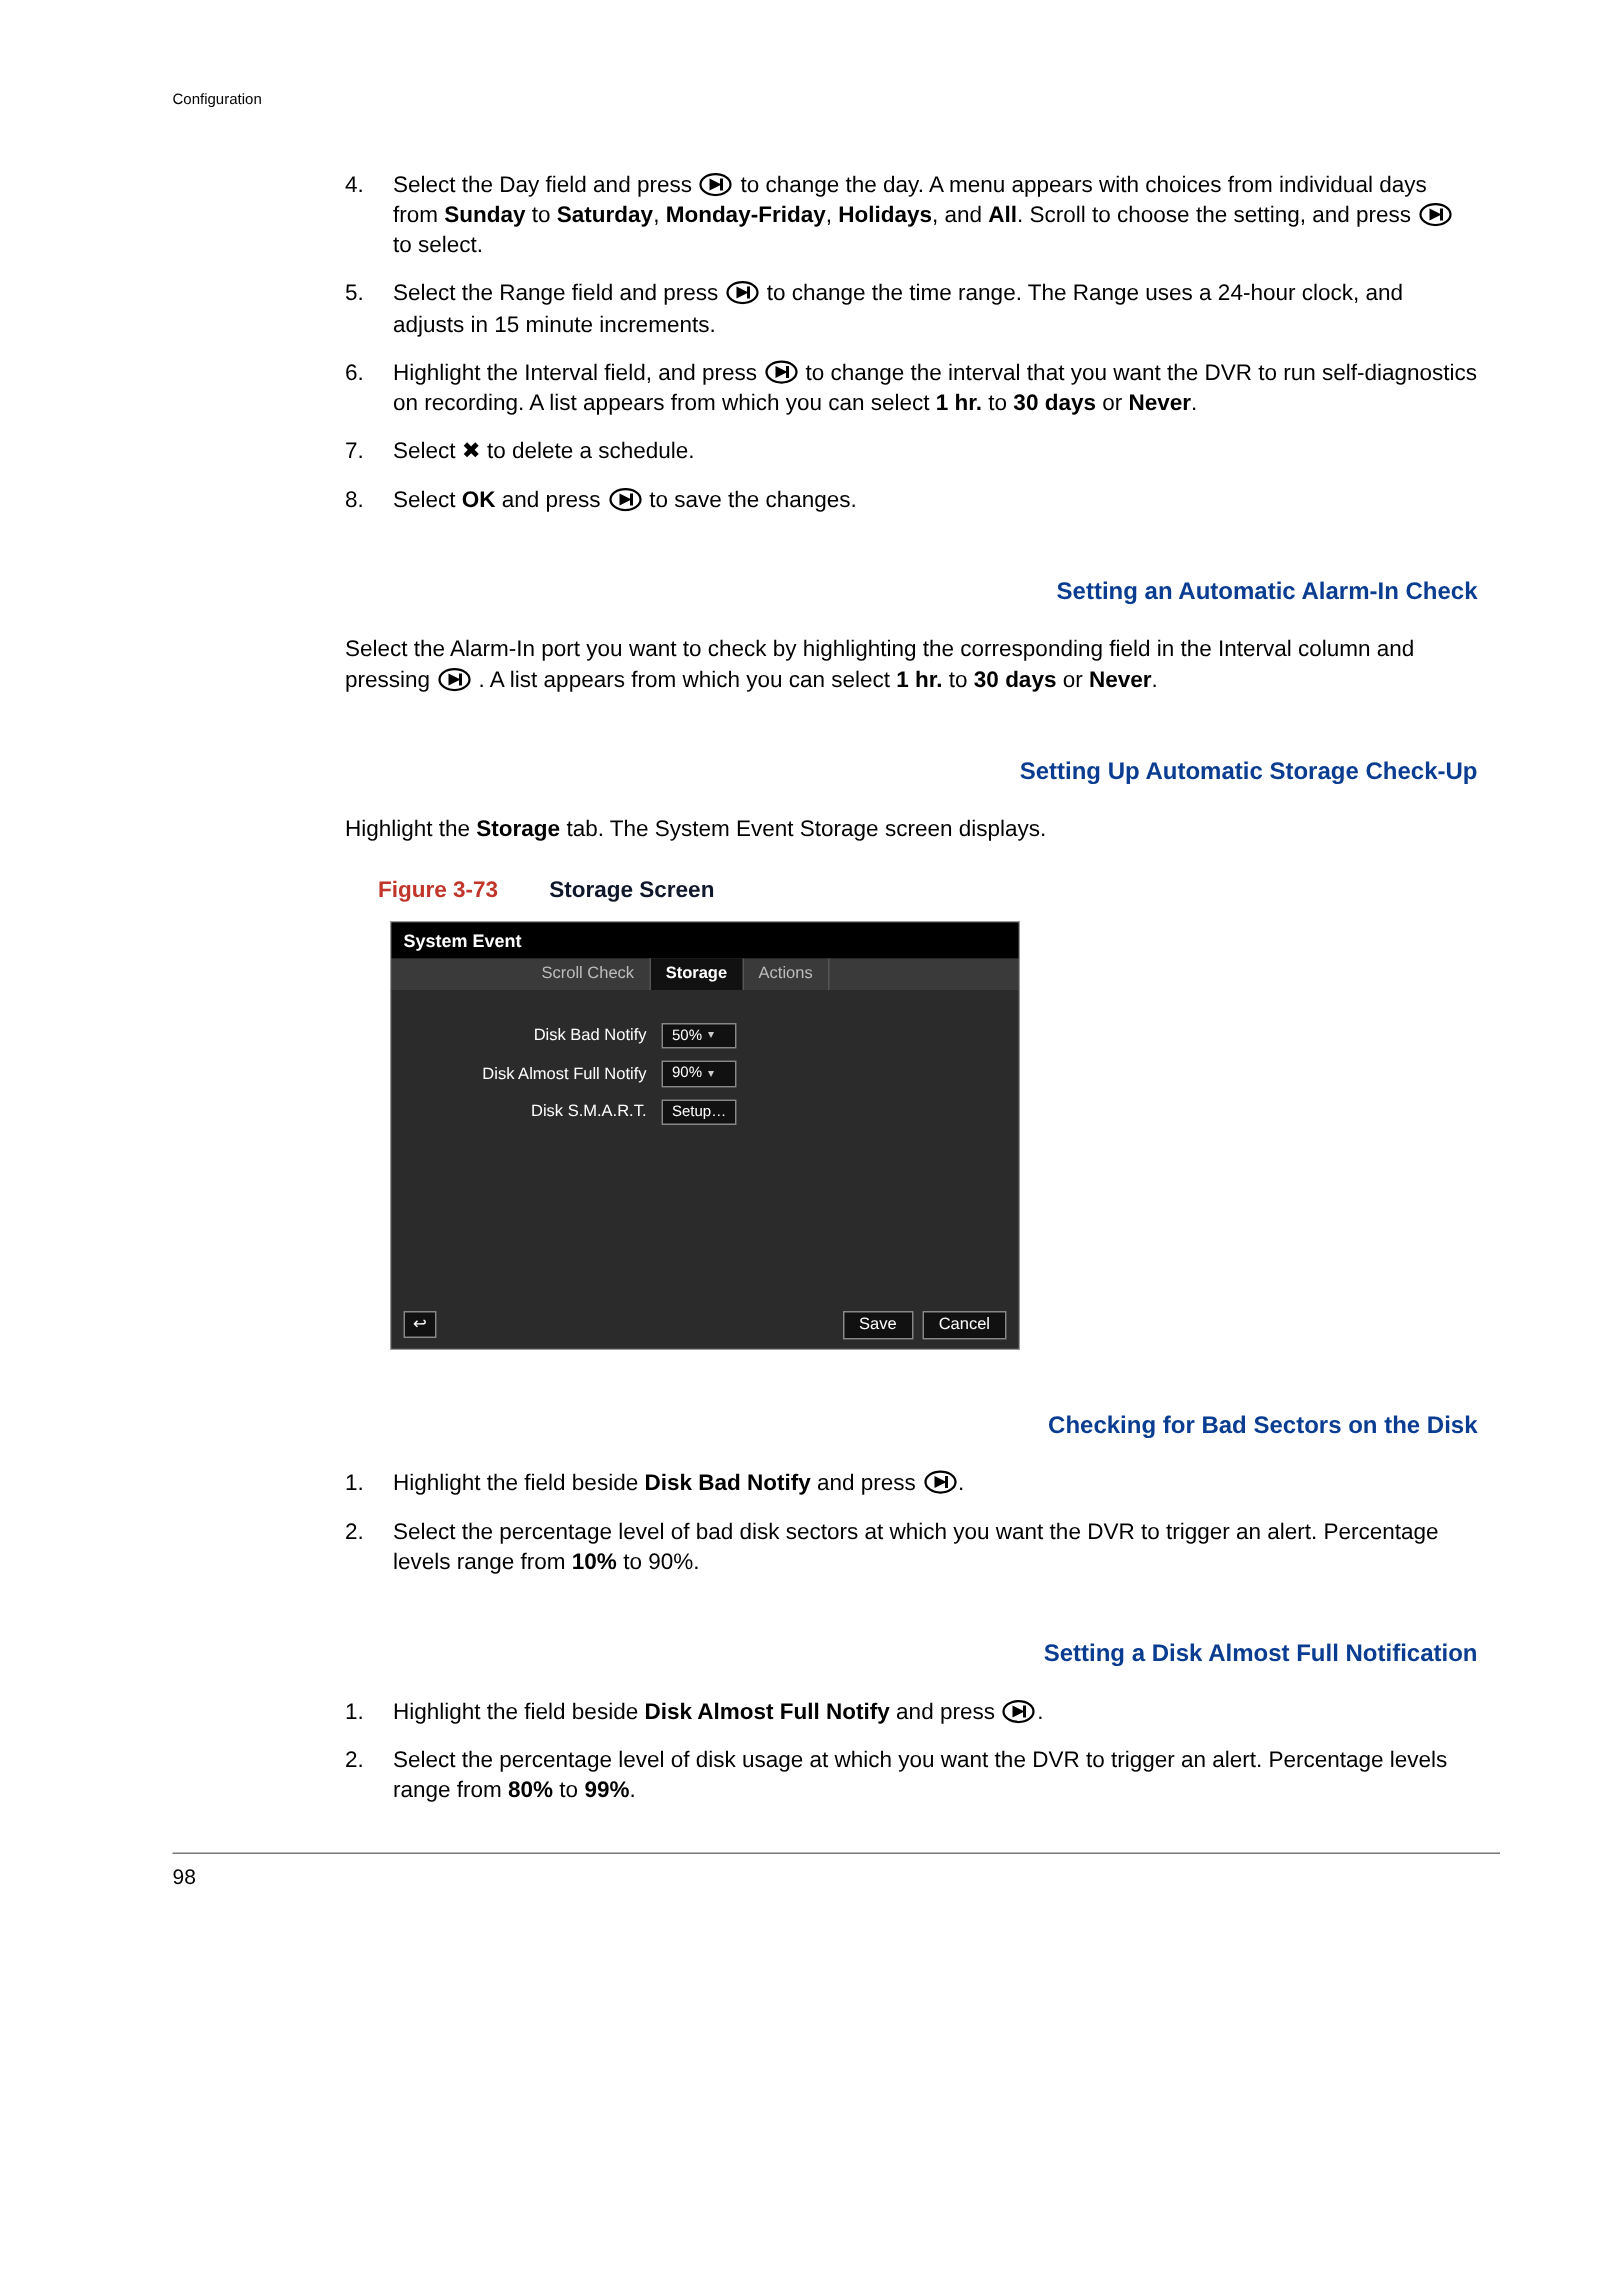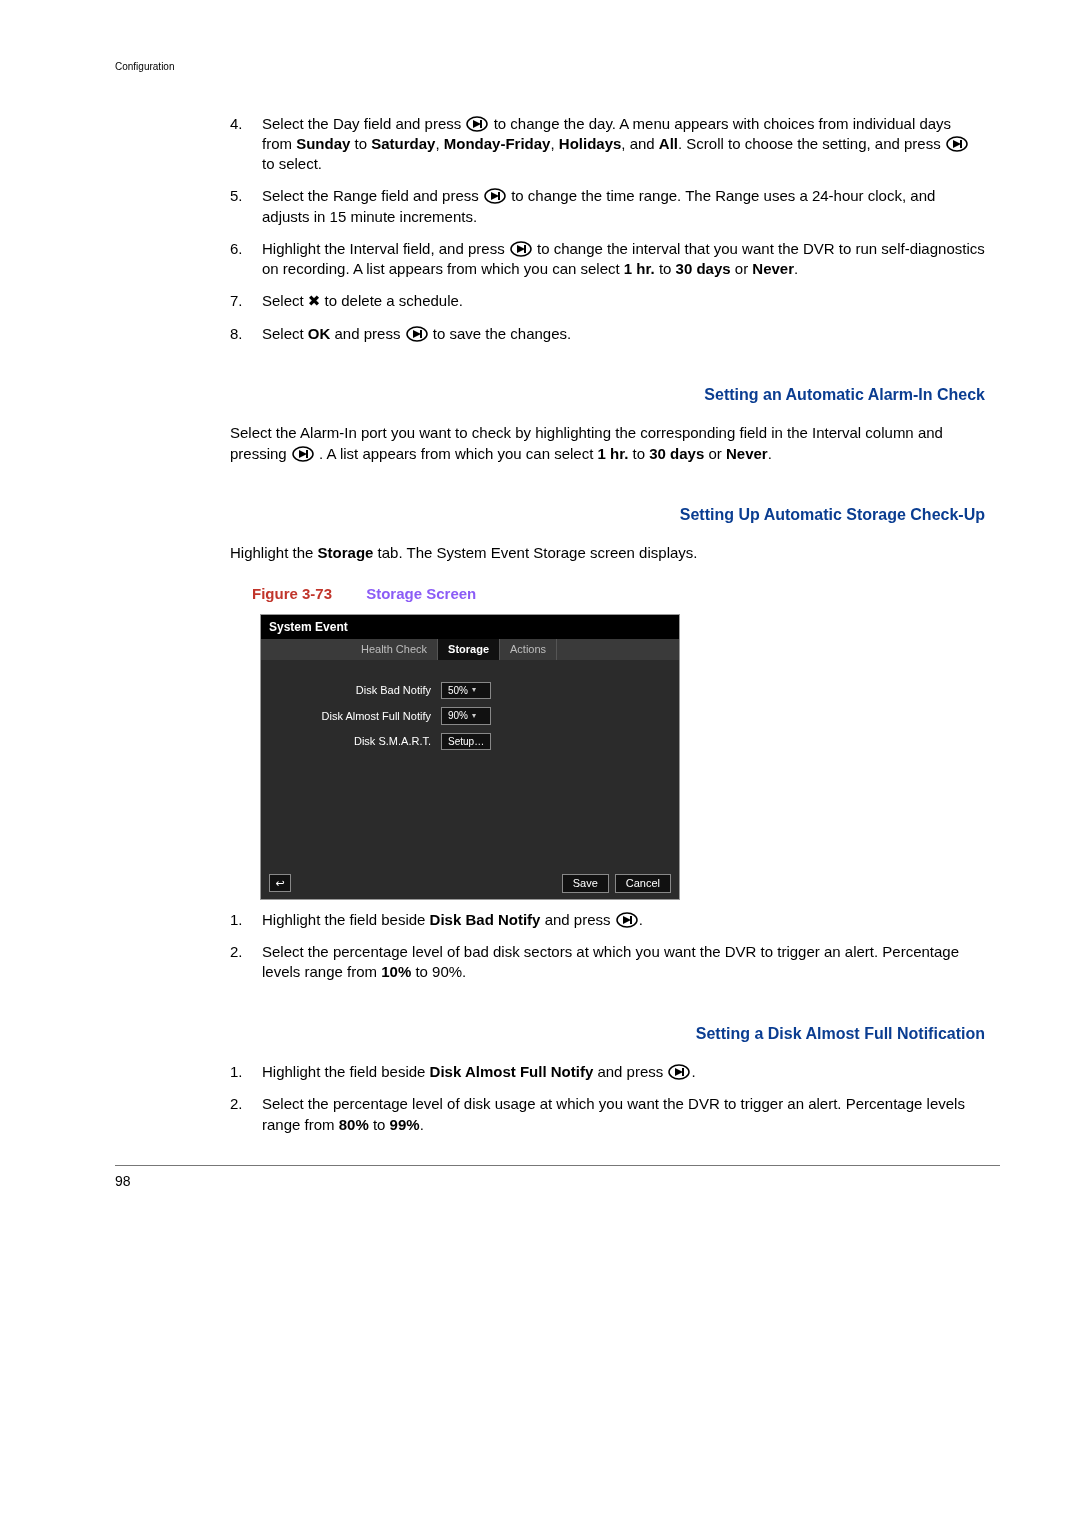--- a/index.html
+++ b/index.html
@@ -44,21 +44,21 @@
     margin-top: 40px;
     margin-bottom: 18px;
     text-align: right;
   }
   .fig-caption {
     margin-top: 20px;
     margin-bottom: 10px;
     font-weight: bold;
   }
   .fig-caption .fig-num { color: #c1352b; margin-right: 30px; margin-left: 22px; }
-  .fig-caption .fig-title { color: #8b5cf6; }
+  .fig-caption .fig-title { color: #0f172a; }
   .para { margin: 16px 0 14px 0; }
 
   
   .shot {
     width: 418px;
     border: 1px solid #999;
     background: #2b2b2b;
     color: #fff;
     font-family: Arial, sans-serif;
     font-size: 12px;
@@ -248,21 +248,21 @@
 
   <div class="fig-caption">
     <span class="fig-num">Figure 3-73</span>
     <span class="fig-title">Storage Screen</span>
   </div>
 
   <div class="shot">
     <div class="shot-title">System Event</div>
     <div class="tabrow">
       <div class="spacer"></div>
-      <div class="tab">Health Check</div>
+      <div class="tab">Scroll Check</div>
       <div class="tab active">Storage</div>
       <div class="tab">Actions</div>
     </div>
     <div class="shot-body">
       <div class="frow">
         <div class="flabel">Disk Bad Notify</div>
         <div class="fval">
           <span>50%</span>
             <span class="caret">▾</span>
         </div>
@@ -282,20 +282,21 @@
     <div class="shot-footer">
       <div class="sf-back">
           <span>↩</span>
         </div>
       <div class="sf-spacer"></div>
       <div class="sf-btn">Save</div>
       <div class="sf-btn">Cancel</div>
     </div>
   </div>
 
+  <div class="section-heading">Checking for Bad Sectors on the Disk</div>
   <ol class="num-list">
     <li>
       <span class="num">1.</span>
       <span class="body">
         <span>Highlight the field beside </span><b>Disk Bad Notify</b><span> and press </span>
         <svg class="inline-icon" width="22" height="16">
             <use href="#eyebtn"></use>
           </svg><span>.</span>
       </span>
     </li>

